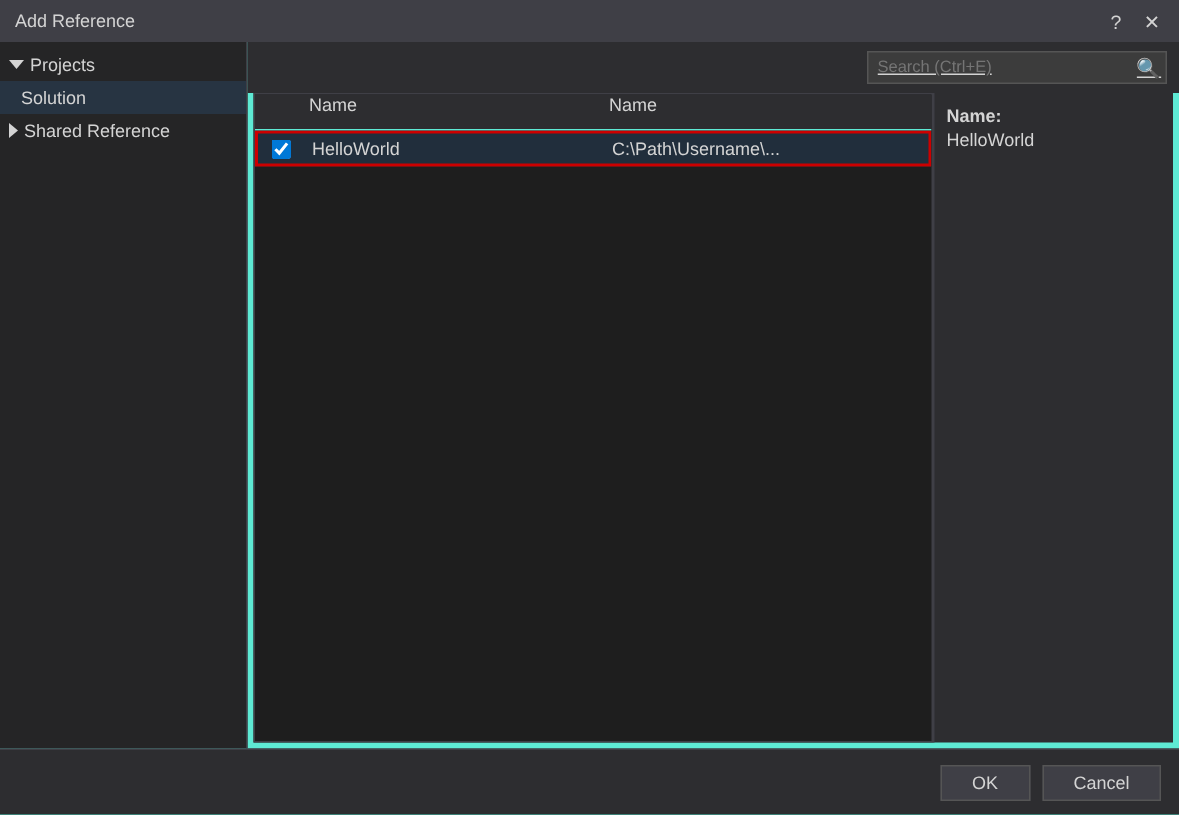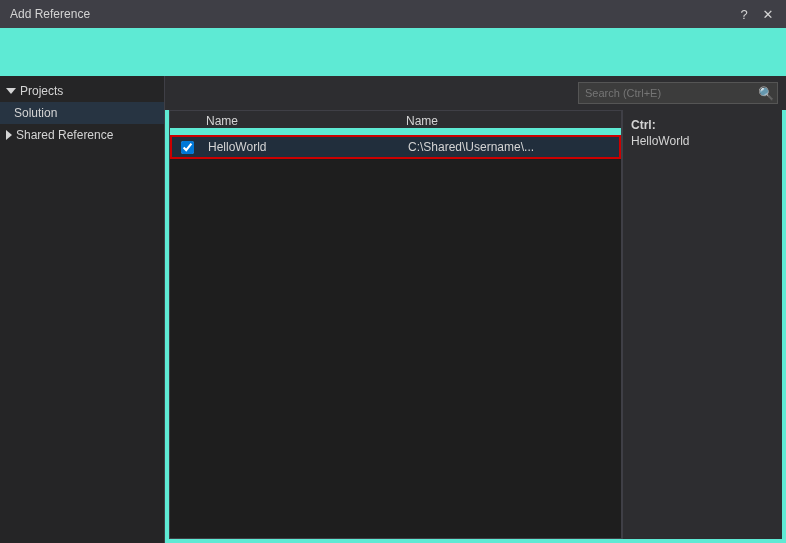--- a/index.html
+++ b/index.html
@@ -53,21 +53,20 @@
       display: flex;
       align-items: center;
       justify-content: center;
       padding: 0;
     }
 
     .content-area {
       display: flex;
       flex: 1;
       overflow: hidden;
-      margin-top: 48px;
     }
 
     .sidebar {
       width: 165px;
       background: #252526;
       border-right: 1px solid #3f3f46;
       flex-shrink: 0;
       padding-top: 4px;
     }
 
@@ -121,20 +120,21 @@
       overflow: hidden;
     }
 
     .search-bar-row {
       display: flex;
       justify-content: flex-end;
       align-items: center;
       padding: 6px 8px;
       background: #2d2d30;
       flex-shrink: 0;
+      text-decoration: underline;
     }
 
     .search-box {
       display: flex;
       align-items: center;
       background: #3c3c3c;
       border: 1px solid #555;
       height: 22px;
       width: 200px;
     }
@@ -175,23 +175,23 @@
       background: #1e1e1e;
       border: 1px solid #3f3f46;
       overflow: hidden;
       display: flex;
       flex-direction: column;
     }
 
     .table-header {
       display: flex;
       background: #2d2d30;
-      border-bottom: 7px solid #5eead4;
+      border-bottom: 1px solid #5eead4;
       height: 24px;
-      align-items: flex-end;
+      align-items: flex-start;
       flex-shrink: 0;
     }
 
     .table-header-checkbox-col {
       width: 30px;
       display: flex;
       align-items: center;
       justify-content: center;
     }
 
@@ -354,27 +354,31 @@
             <div class="col-name">Name</div>
             <div class="col-path">Name</div>
           </div>
 
           <div class="table-body">
             <div class="table-row selected-row">
               <div class="table-row-checkbox">
                 <input type="checkbox" checked="" style="">
               </div>
               <div class="table-row-name">HelloWorld</div>
-              <div class="table-row-path">C:\Shared\Username\...</div>
+              <div class="table-row-path">C:\Path\Username\...</div>
             </div>
           </div>
         </div>
 
         <div class="info-panel">
-          <span class="info-label">Ctrl:</span>
+          <span class="info-label">Name:</span>
           <div class="info-value">HelloWorld</div>
         </div>
       </div>
     </div>
   </div>
 
+  <div class="bottom-bar">
+    <button class="dialog-btn primary">OK</button>
+    <button class="dialog-btn">Cancel</button>
+  </div>
 
 </div>
 
 </body></html>

